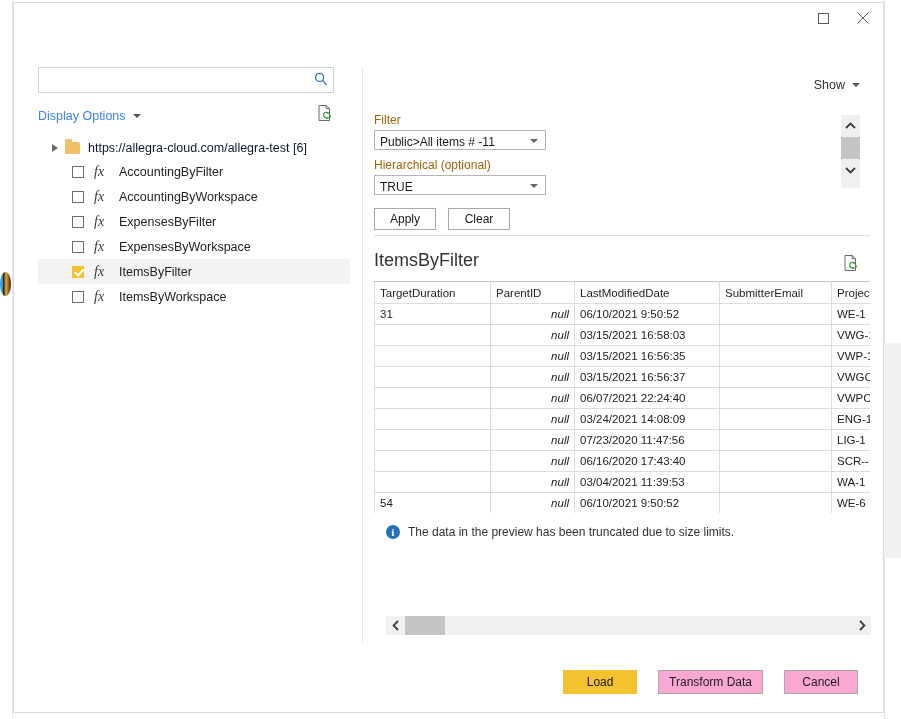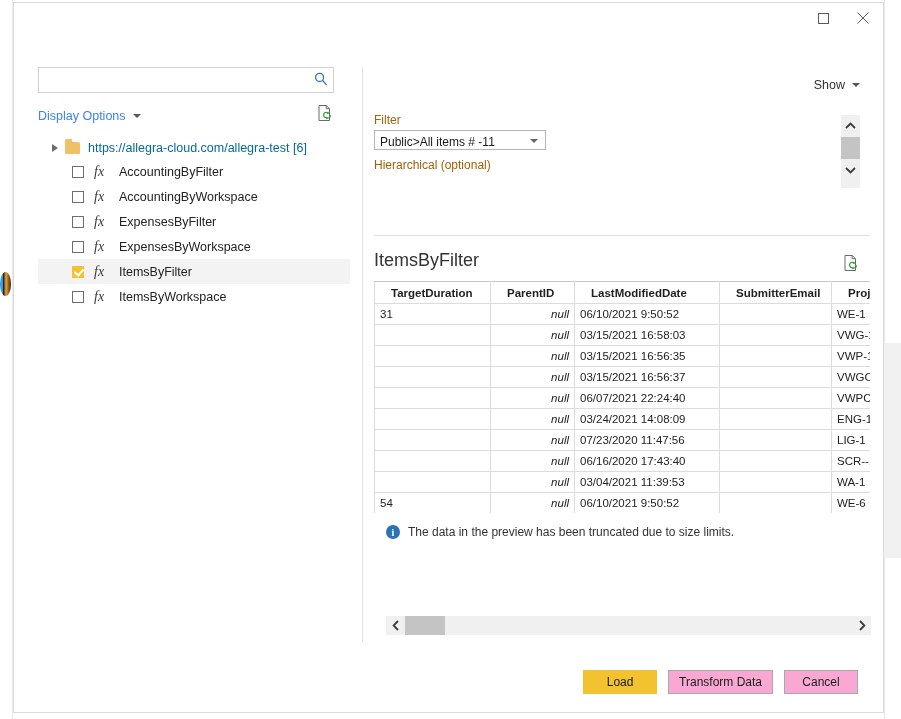--- a/index.html
+++ b/index.html
@@ -157,21 +157,21 @@
   }
 
   
   .tree { margin-top: 11px; width: 312px; }
   .tree-root {
     display: flex;
     align-items: center;
     height: 22px;
     padding-left: 14px;
     font-size: 12.5px;
-    color: #0369a1;
+    color: #0f172a;
   }
   .tri {
     width: 0; height: 0;
     border-top: 4.5px solid transparent;
     border-bottom: 4.5px solid transparent;
     border-left: 6px solid #6b6b6b;
     margin-right: 7px;
     cursor: default;
   }
   .folder {
@@ -365,22 +365,22 @@
     border-collapse: collapse;
     table-layout: fixed;
     width: 560px;
     font-size: 11.5px;
   }
   table.grid th {
     height: 21px;
     border: 1px solid #dcdcdc;
     border-top: 1px solid #c8c8c8;
     text-align: left;
-    padding: 0 16px;
-    font-weight: bold;
+    padding: 0 5px;
+    font-weight: normal;
     color: #1f1f1f;
     background: #fff;
     white-space: nowrap;
     overflow: hidden;
     font-size: 11.5px;
   }
   table.grid td {
     height: 20px;
     border: 1px solid #dcdcdc;
     padding: 0 5px;
@@ -447,21 +447,21 @@
   }
 
   
   .footer {
     position: absolute;
     left: 0;
     bottom: 18px;
     width: 871px;
     display: flex;
     justify-content: flex-end;
-    gap: 11px;
+    gap: 21px;
     padding-right: 27px;
     box-sizing: border-box;
   }
   .fbtn {
     height: 24px;
     min-width: 74px;
     font-size: 12px;
     font-family: "Liberation Sans", sans-serif;
     border: 1px solid #a9a9a9;
     background: #f9a8d4;
@@ -588,21 +588,29 @@
       <div class="param-area">
         <div class="field-label">Filter</div>
         <div class="combo">
           <span class="val">Public&gt;All items  # -11</span>
           <span class="cb-caret"></span>
         </div>
 
         <div class="gap"></div>
 
         <div class="field-label">Hierarchical (optional)</div>
-
+        <div class="combo">
+          <span class="val">TRUE</span>
+          <span class="cb-caret"></span>
+        </div>
+
+        <div class="btn-row">
+          <button class="btn">Apply</button>
+          <button class="btn">Clear</button>
+        </div>
       </div>
 
       <div class="param-scroll">
         <div class="ps-arrow">
           <svg width="11" height="8" viewBox="0 0 11 8">
             <path d="M1 6 L5.5 1.6 L10 6" fill="none" stroke="#3c3c3c" stroke-width="1.8"></path>
           </svg>
         </div>
         <div class="ps-thumb"></div>
         <div class="ps-arrow">

